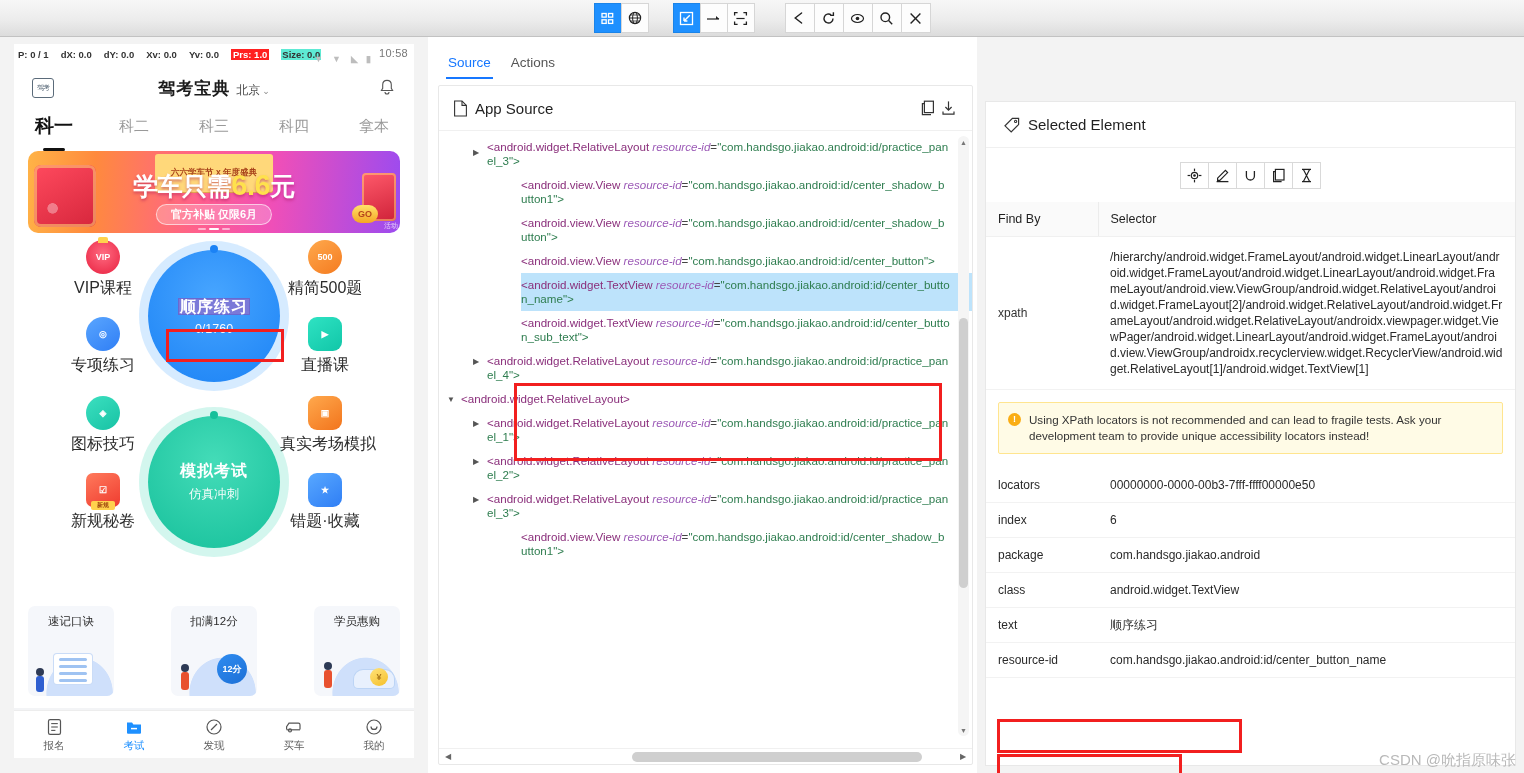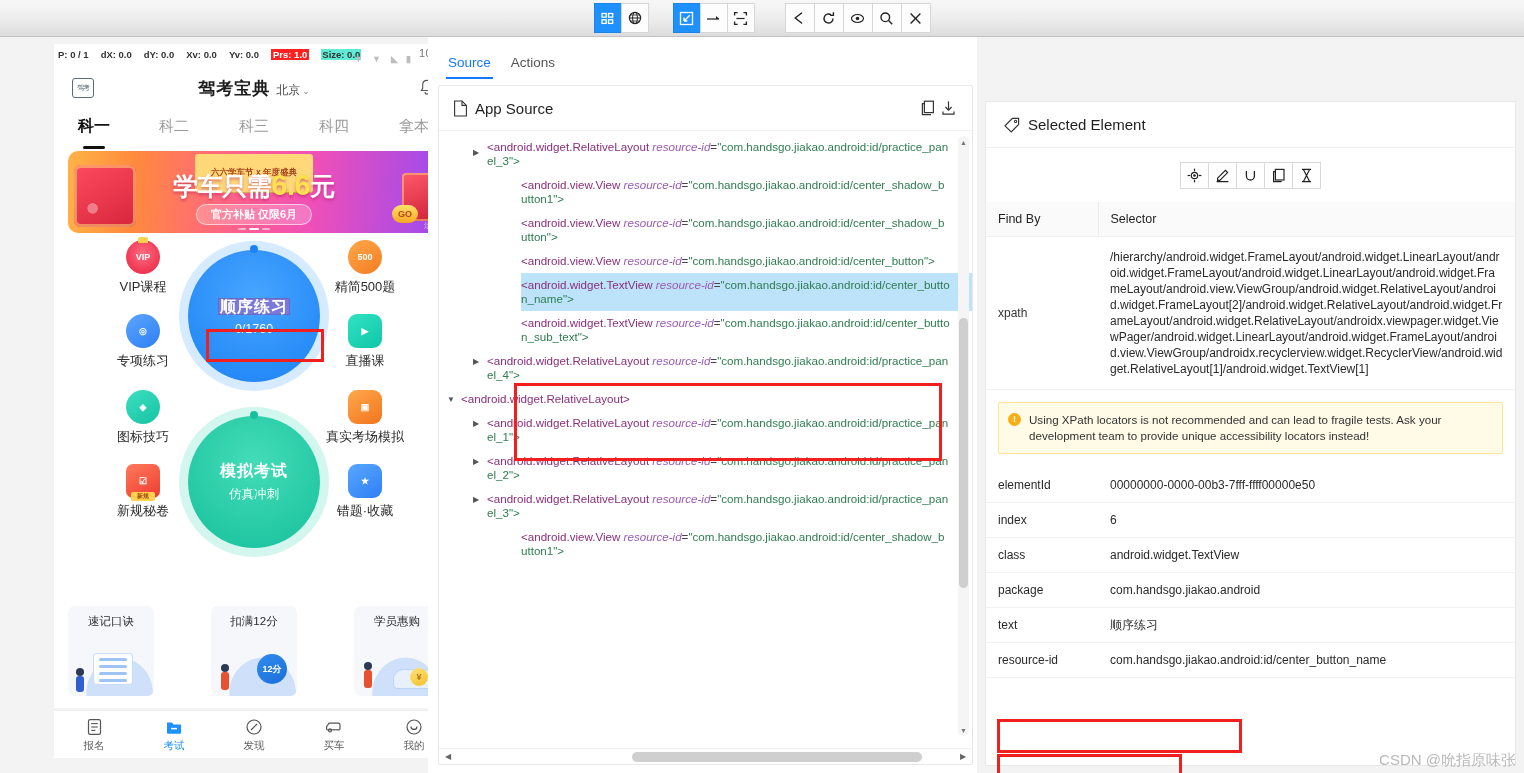--- a/index.html
+++ b/index.html
@@ -40,21 +40,20 @@
 
   
   #device-wrap {
     position:absolute; left:0; top:37px; width:428px; height:736px;
     background:#f3f3f3;
   }
   #device {
     position:absolute; left:14px; top:7px; width:400px; height:722px;
     background:#ffffff;
     overflow:hidden;
-    margin-left:40px;
   }
 
   
   #debugbar {
     position:absolute; left:0; top:0; width:400px; height:20px;
     font-size:9.5px; font-weight:bold; color:#333;
     display:flex; align-items:center;
   }
   #debugbar span { display:inline-block; }
   .dbg { margin-left:12px; white-space:nowrap; }
@@ -93,21 +92,21 @@
 
   
   #tabs {
     position:absolute; left:0; top:62px; width:400px; height:40px;
     display:flex; align-items:center;
   }
   .tab {
     flex:1; text-align:center; font-size:15px; color:#999; position:relative;
     cursor:pointer;
   }
-  .tab.active { color:#111; font-weight:bold; font-size:16px; }
+  .tab.active { color:#111; font-weight:bold; font-size:19px; }
   .tab.active::after {
     content:""; position:absolute; left:50%; bottom:-12px; margin-left:-11px;
     width:22px; height:3px; background:#111; border-radius:2px;
   }
 
   
   #banner {
     position:absolute; left:14px; top:107px; width:372px; height:82px;
     border-radius:10px; overflow:hidden;
     background:linear-gradient(95deg,#ffb347 0%,#ff8a3d 18%,#ff5f8f 47%,#ef4fb8 66%,#9b4bf0 100%);
@@ -169,21 +168,21 @@
   .fcol { position:absolute; width:90px; }
   .fcol.left { left:44px; }
   .fcol.right { left:266px; }
   .fitem { text-align:center; margin-bottom:10px; }
   .ficon {
     width:34px; height:34px; margin:0 auto 4px;
     border-radius:9px;
     display:flex; align-items:center; justify-content:center;
     font-size:9px; color:#fff; font-weight:bold; position:relative;
   }
-  .flabel { font-size:13px; color:#2c2c2c; white-space:nowrap; }
+  .flabel { font-size:16px; color:#2c2c2c; white-space:nowrap; }
 
   .ic-vip { background:radial-gradient(circle at 50% 40%,#ff6b81,#e8203f); border-radius:50%; }
   .ic-vip::before{ content:""; position:absolute; top:-3px; left:50%; margin-left:-5px; width:10px;height:6px;
                    background:#ffd24d; border-radius:2px 2px 0 0;}
   .ic-zx { background:linear-gradient(145deg,#5aa6ff,#2f7ef5); border-radius:50%; }
   .ic-tb { background:linear-gradient(145deg,#3ce0c0,#17c2a4); border-radius:50%; }
   .ic-xg { background:linear-gradient(150deg,#ff7a5c,#ef3b2f); border-radius:7px; }
   .ic-500{ background:linear-gradient(145deg,#ffa94d,#f47b20); border-radius:50%; }
   .ic-zb { background:linear-gradient(145deg,#2fe3c3,#11c6a8); border-radius:9px; }
   .ic-ks { background:linear-gradient(145deg,#ffa94d,#f2741c); border-radius:9px; }
@@ -951,34 +950,34 @@
 
     <div id="warn">
       <span class="wi">!</span>
       <span>Using XPath locators is not recommended and can lead to fragile tests. Ask your development team to provide unique accessibility locators instead!</span>
     </div>
 
     <div id="attr-wrap">
       <table class="kv">
         <tbody>
         <tr>
-          <td class="c1">elementId</td>
+          <td class="c1">locators</td>
           <td>00000000-0000-00b3-7fff-ffff00000e50</td>
         </tr>
         <tr>
           <td class="c1">index</td>
           <td>6</td>
         </tr>
         <tr>
+          <td class="c1">package</td>
+          <td>com.handsgo.jiakao.android</td>
+        </tr>
+        <tr>
           <td class="c1">class</td>
           <td>android.widget.TextView</td>
-        </tr>
-        <tr>
-          <td class="c1">package</td>
-          <td>com.handsgo.jiakao.android</td>
         </tr>
         <tr>
           <td class="c1">text</td>
           <td>顺序练习</td>
         </tr>
         <tr>
           <td class="c1">resource-id</td>
           <td>com.handsgo.jiakao.android:id/center_button_name</td>
         </tr>
       </tbody>

